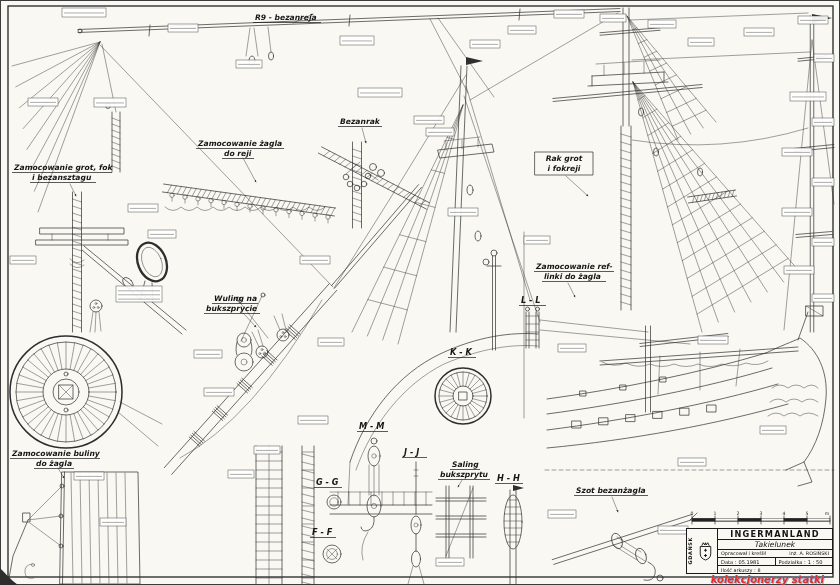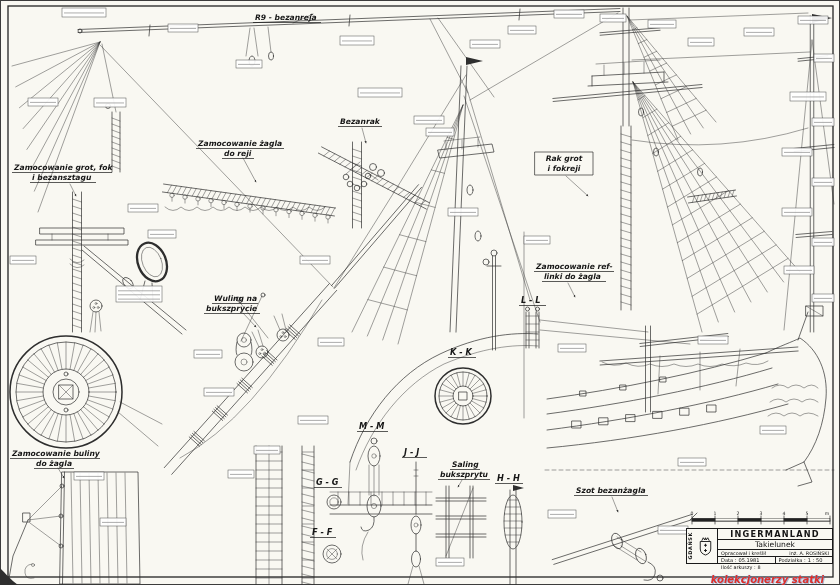--- a/index.html
+++ b/index.html
@@ -13,28 +13,28 @@
 .blk{fill:var(--ink);stroke:none}
 .wfill{fill:var(--paper)}
 .co{fill:rgba(255,255,255,.92);stroke:#4d4d4d;stroke-width:.5}
 .txtline{stroke:#8a8a8a;stroke-width:.7}
 .sbb{fill:#222;stroke:#222;stroke-width:.4}
 .sbw{fill:none;stroke:#222;stroke-width:.4}
 .lbl{font:italic 700 7.6px "DejaVu Sans",sans-serif;fill:#161616}
 .sec{font:italic 700 8.2px "DejaVu Sans",sans-serif;fill:#161616}
 .tick{font:4.6px "DejaVu Sans",sans-serif;fill:#222;text-anchor:middle}
 .u{stroke:#161616;stroke-width:.7}
-.titleblock{position:absolute;left:686px;top:528px;width:147px;height:36px;border:1.3px solid #1a1a1a;background:var(--paper);display:flex;color:#141414;z-index:4;box-sizing:border-box}
+.titleblock{position:absolute;left:686px;top:528px;width:147px;height:46px;border:1.3px solid #1a1a1a;background:var(--paper);display:flex;color:#141414;z-index:4;box-sizing:border-box}
 .tb-logo{width:30px;border-right:1px solid #1a1a1a;display:flex;align-items:center}
 .tb-city{writing-mode:vertical-rl;transform:rotate(180deg);font-size:5px;font-weight:700;letter-spacing:.6px;padding-left:1px}
 .tb-crest{flex:1;display:flex;align-items:center;justify-content:center}
 .tb-main{flex:1;display:flex;flex-direction:column}
 .tb-row{border-bottom:1px solid #1a1a1a;display:flex;align-items:center;justify-content:center;box-sizing:border-box}
 .tb-ship{height:12px;font-weight:700;font-size:8.2px;letter-spacing:1.2px}
-.tb-draw{height:10px;font-size:7.6px}
+.tb-draw{height:10px;font-style:italic;font-size:7.6px}
 .tb-auth{height:9px;font-size:4.9px;justify-content:space-between;padding:0 3px}
 .tb-meta{height:10px;font-size:5.1px;padding:0}
 .tb-meta .cell{flex:1;display:flex;align-items:center;gap:2px;padding:0 3px;height:100%;box-sizing:border-box}
 .tb-meta .cell:first-child{border-right:1px solid #1a1a1a}
 .tb-sheets{height:8px;font-size:4.9px;border-bottom:none;justify-content:flex-start;gap:2px;padding:0 3px}
 .watermark{position:absolute;right:16px;bottom:0;font:italic 700 10px "DejaVu Sans",sans-serif;color:var(--wm);text-shadow:0 0 1.5px #7fb3ff,1px 1px 0 rgba(40,60,120,.35);z-index:5}
 </style>
 </head>
 <body>
 

